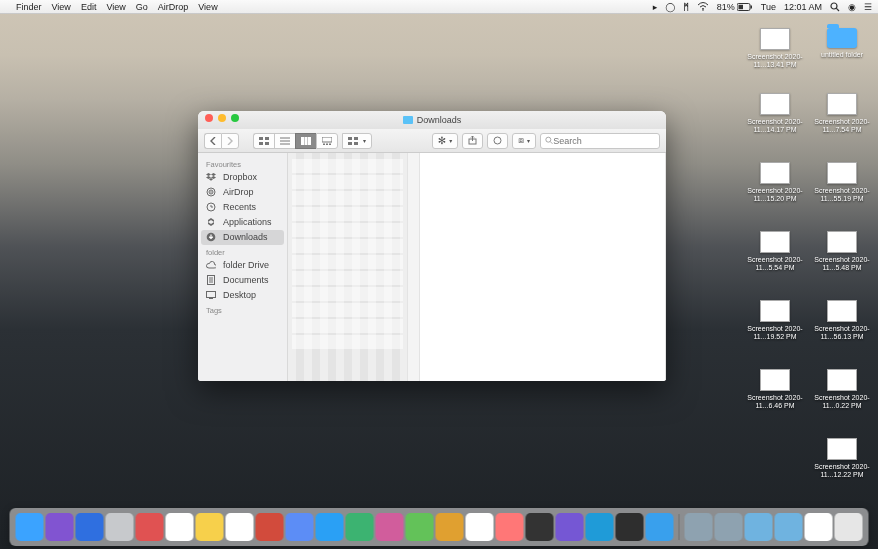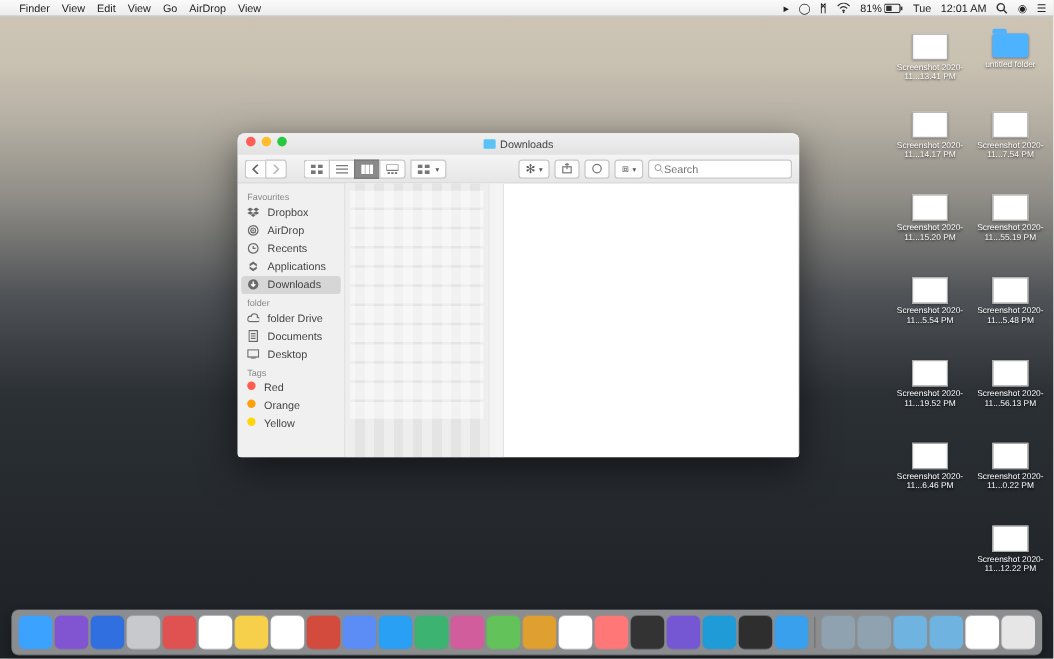--- a/index.html
+++ b/index.html
@@ -344,34 +344,20 @@
               <span class="si">
                 <svg width="10" height="8">
                   <rect x="0.5" y="0.5" width="9" height="6" fill="none" stroke="#6a6a6a"></rect>
                   <line x1="3" y1="7.5" x2="7" y2="7.5" stroke="#6a6a6a"></line>
                 </svg>
               </span>
               <span>Desktop</span>
             </div>
           </div>
         <div class="heading">Tags</div>
-        <div id="tag-list">
-            <div class="srow">
-              <span class="tag-dot" style="background:#ff5b4f"></span>
-              <span>Red</span>
-            </div>
-            <div class="srow">
-              <span class="tag-dot" style="background:#ff9f0a"></span>
-              <span>Orange</span>
-            </div>
-            <div class="srow">
-              <span class="tag-dot" style="background:#ffd60a"></span>
-              <span>Yellow</span>
-            </div>
-          </div>
       </div>
       <div class="content">
         <div class="col blur">
           <div class="row"></div>
             <div class="row"></div>
             <div class="row"></div>
             <div class="row"></div>
             <div class="row"></div>
             <div class="row"></div>
             <div class="row"></div>

